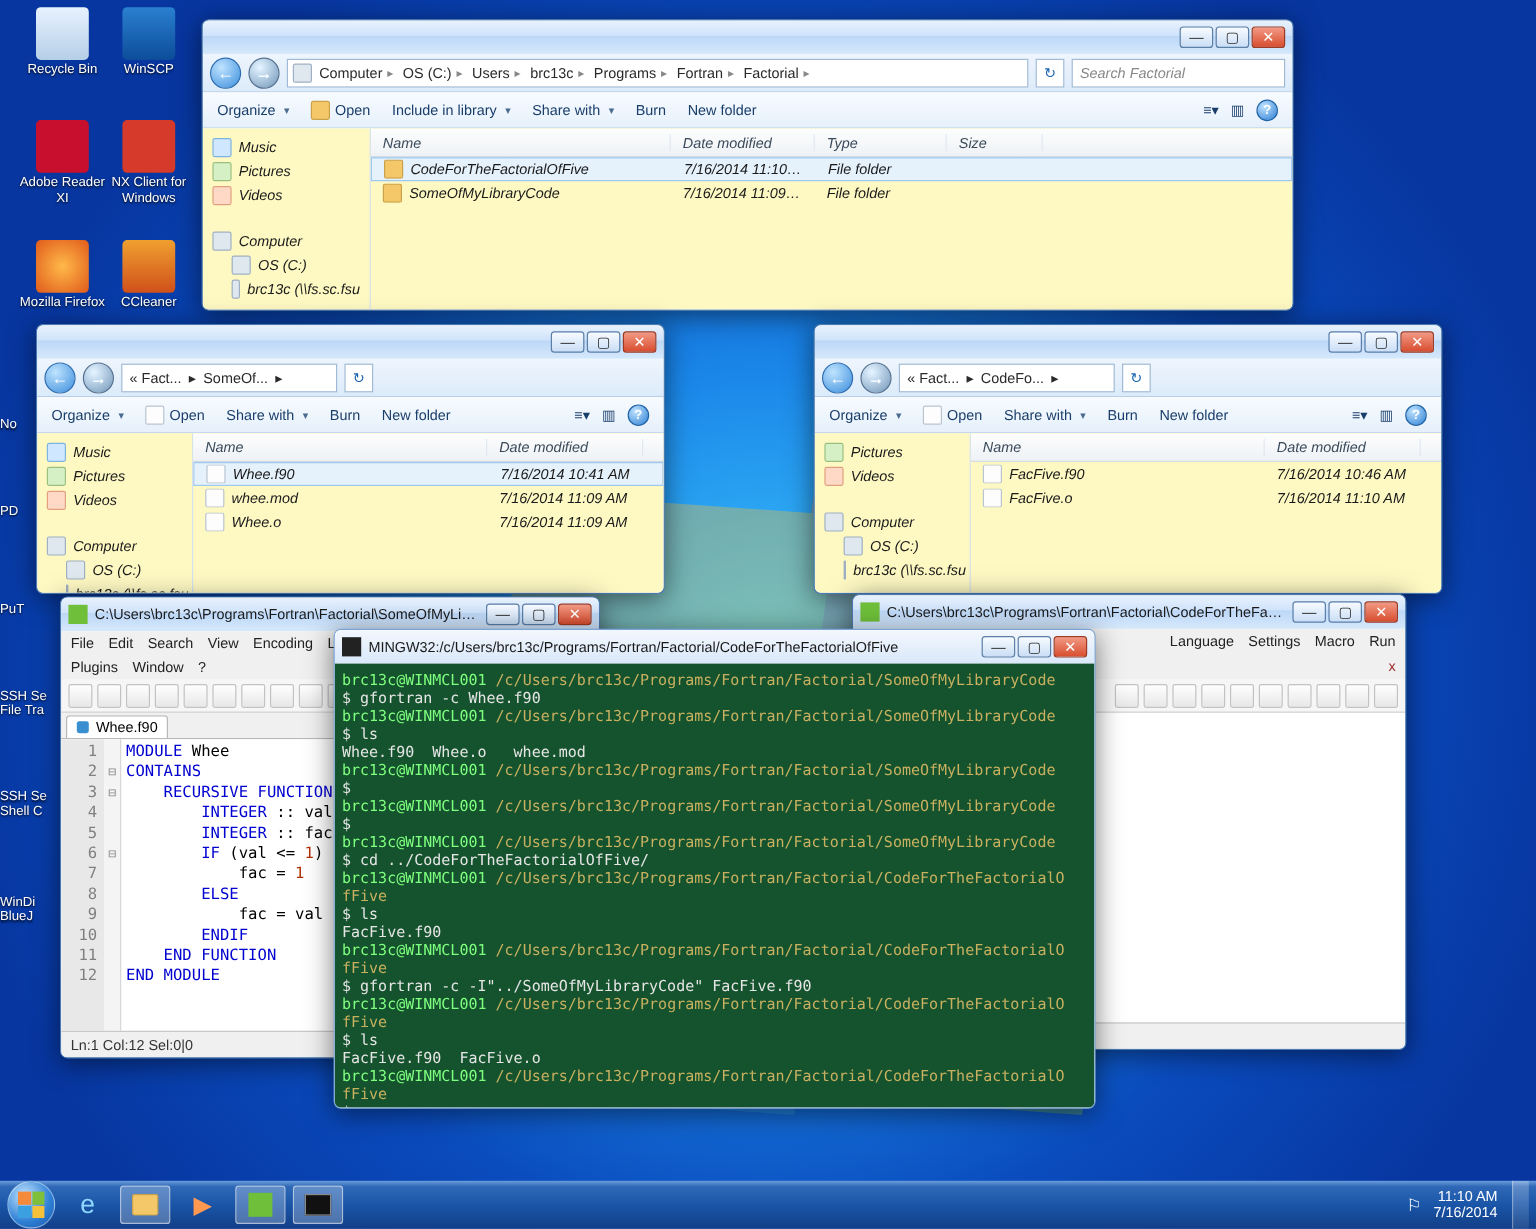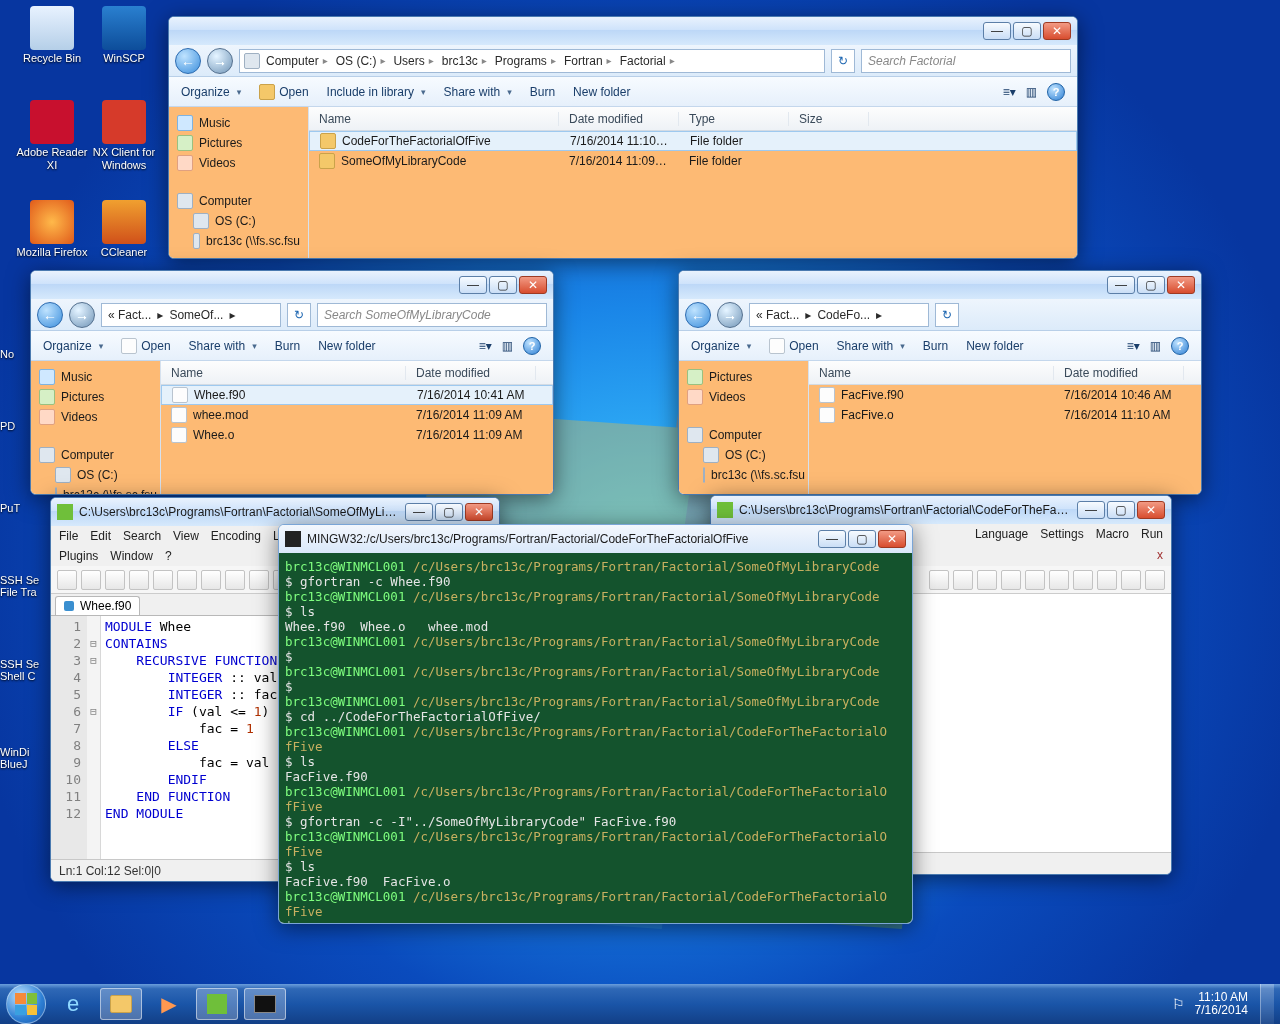--- a/index.html
+++ b/index.html
@@ -38,21 +38,21 @@
   .crumb { display:flex; align-items:center; gap:4px; font-size:12px; padding:0 2px;}
   .crumb .sep { color:#888; font-size:10px;}
   .refresh { width:24px; height:24px; border:1px solid #9fb9d6; background:#fff; display:flex; align-items:center; justify-content:center; color:#1a64b0;}
   .searchbox { height:24px; border:1px solid #9fb9d6; background:#fff; display:flex; align-items:center; padding:0 6px; color:#888; font-style:italic; min-width:120px;}
   .toolbar { height:30px; background:linear-gradient(#f7fbff,#e6f0fb); border-bottom:1px solid #c4d7ec; display:flex; align-items:center; gap:18px; padding:0 12px; color:#1a3e6a;}
   .toolbar .tbtn { display:flex; align-items:center; gap:4px; }
   .toolbar .drop::after { content:"▾"; font-size:9px; margin-left:3px; color:#4a6a8e;}
   .tb-right { margin-left:auto; display:flex; gap:10px; align-items:center;}
   .helpcircle { width:18px;height:18px;border-radius:50%;background:radial-gradient(circle at 35% 30%,#bfe3ff,#2d7fd4);color:#fff;display:flex;align-items:center;justify-content:center;font-size:11px;font-weight:bold;border:1px solid #1e62a6;}
 
-  .exbody { flex:1; display:flex; overflow:hidden; background:#fdba74;}
+  .exbody { flex:1; display:flex; overflow:hidden; background:#fef9c3;font-style:italic;}
   .navpane { width:140px; border-right:1px solid #d6e1ee; padding:6px 6px; font-size:12px; color:#1a1a1a; overflow:hidden;}
   .navpane .ni { display:flex; align-items:center; gap:6px; padding:2px 2px; white-space:nowrap;}
   .navpane .ni.ind { padding-left:18px;}
   .mini-ic { width:16px;height:16px;background:#f4c869;border:1px solid #caa24a;border-radius:2px;}
   .mini-ic.file { background:#fdfdfd;border-color:#b9c4cf;}
   .mini-ic.drv { background:#dfe7ef;border-color:#9fb0c2;}
   .mini-ic.net { background:#dfe7ef;border-color:#9fb0c2;}
   .mini-ic.mus { background:#cfe8ff;border-color:#7fb3e0;}
   .mini-ic.vid { background:#ffd9c6;border-color:#e0a080;}
   .mini-ic.pic { background:#d6f0c6;border-color:#9ac080;}
@@ -176,21 +176,21 @@
       <span class="crumb">
           <span>Fortran</span>
           <span class="sep">▸</span>
         </span>
       <span class="crumb">
           <span>Factorial</span>
           <span class="sep">▸</span>
         </span>
     </div>
     <div class="refresh">↻</div>
-    <div class="searchbox" style="width:210px">
+    <div class="searchbox" style="width:178px">
         <span>Search Factorial</span>
       </div>
   </div>
   <div class="toolbar">
     <div class="tbtn drop">Organize</div>
     <div class="tbtn">
         <span class="mini-ic"></span>
         <span>Open</span>
       </div>
     <div class="tbtn drop">Include in library</div>
@@ -270,23 +270,20 @@
   <div class="addrrow">
     <div class="navbtn">←</div>
     <div class="navbtn dis">→</div>
     <div class="breadcrumb" style="flex:0 0 180px">
       <span class="crumb">« Fact...</span>
         <span class="sep">▸</span>
       <span class="crumb">SomeOf...</span>
         <span class="sep">▸</span>
     </div>
     <div class="refresh">↻</div>
-    <div class="searchbox" style="flex:1">
-        <span>Search SomeOfMyLibraryCode</span>
-      </div>
   </div>
   <div class="toolbar">
     <div class="tbtn drop">Organize</div>
     <div class="tbtn">
         <span class="mini-ic file"></span>
         <span>Open</span>
       </div>
     <div class="tbtn drop">Share with</div>
     <div class="tbtn">Burn</div>
     <div class="tbtn">New folder</div>

